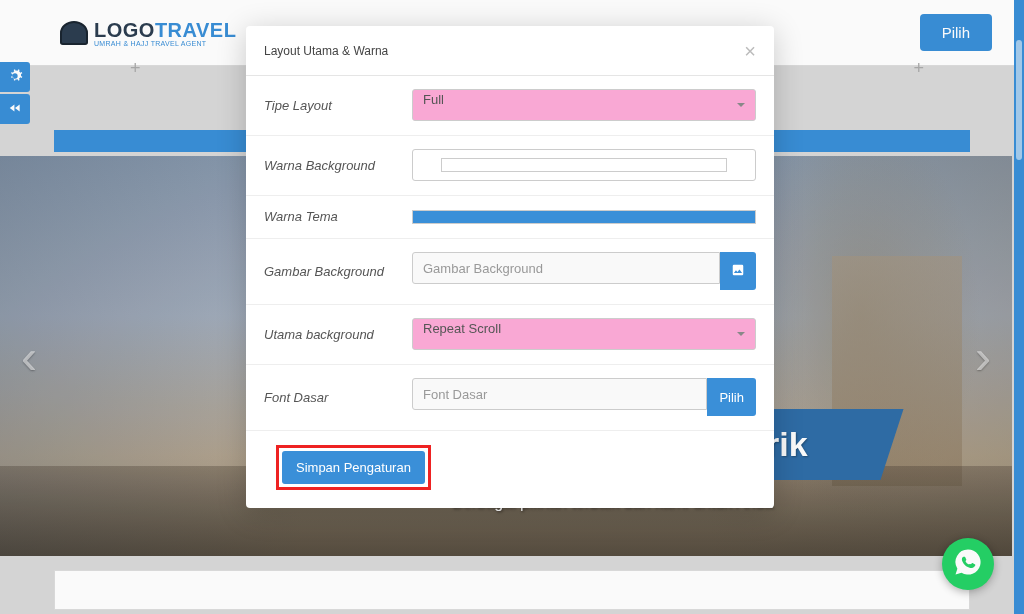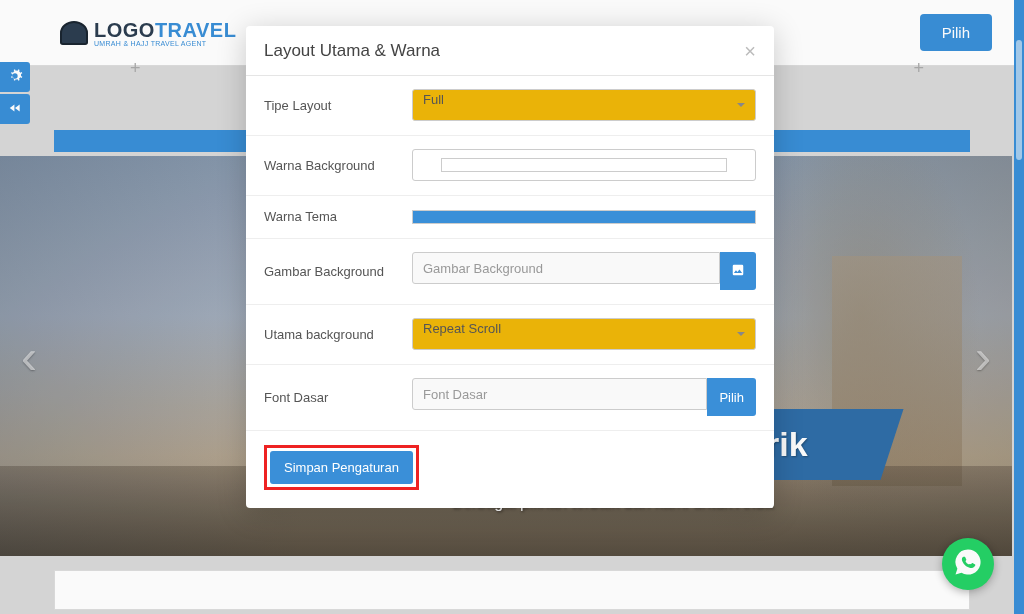--- a/index.html
+++ b/index.html
@@ -248,48 +248,49 @@
     box-shadow: 0 5px 30px rgba(0,0,0,0.2);
     z-index: 100;
   }
   .modal-header {
     padding: 15px 18px 14px;
     border-bottom: 1px solid #e5e5e5;
     display: flex;
     justify-content: space-between;
     align-items: center;
   }
-  .modal-title { font-size: 17px; color: #444; font-weight: 400; }
+  .modal-title { font-size: 12px; color: #444; font-weight: 400; }
   .modal-close {
     color: #bbb;
     font-size: 20px;
     cursor: pointer;
     font-weight: 300;
     line-height: 1;
   }
   .modal-body { padding: 0; }
   .form-row {
     display: flex;
     align-items: center;
     padding: 13px 18px 14px;
     border-bottom: 1px solid #eee;
   }
   .form-row:last-of-type { border-bottom: none; }
   .form-label {
     width: 148px;
     font-size: 13px;
     color: #555;
+    font-style: italic;
   }
   .form-control-wrap { flex: 1; }
   .form-select {
     width: 100%;
     height: 32px;
     border: 1px solid #ccc;
     border-radius: 3px;
-    background: #eab308;
+    background: #f9a8d4;
     padding: 0 24px 12px 10px;
     font-size: 13px;
     color: #555;
     position: relative;
     display: flex;
     align-items: center;
     cursor: pointer;
   }
   .form-select::after {
     content: "";
@@ -369,20 +370,21 @@
     border: none;
     border-radius: 3px;
     padding: 9px 14px;
     font-size: 13px;
     cursor: pointer;
   }
   .save-highlight {
     border: 3px solid #e22;
     display: inline-block;
     padding: 3px;
+    margin-left: 12px;
   }
 </style>
 </head>
 <body>
 
 <div class="page-bg"></div>
 
 <div class="top-bar">
   <div class="logo">
     <div class="logo-icon"></div>

